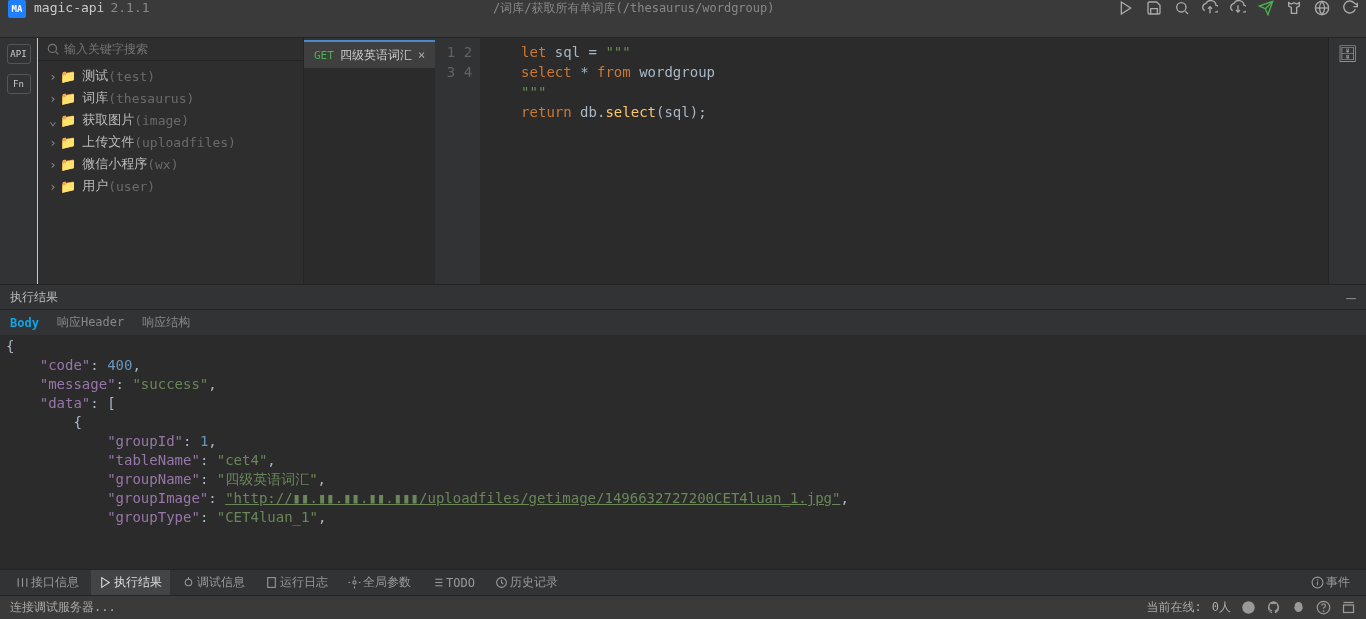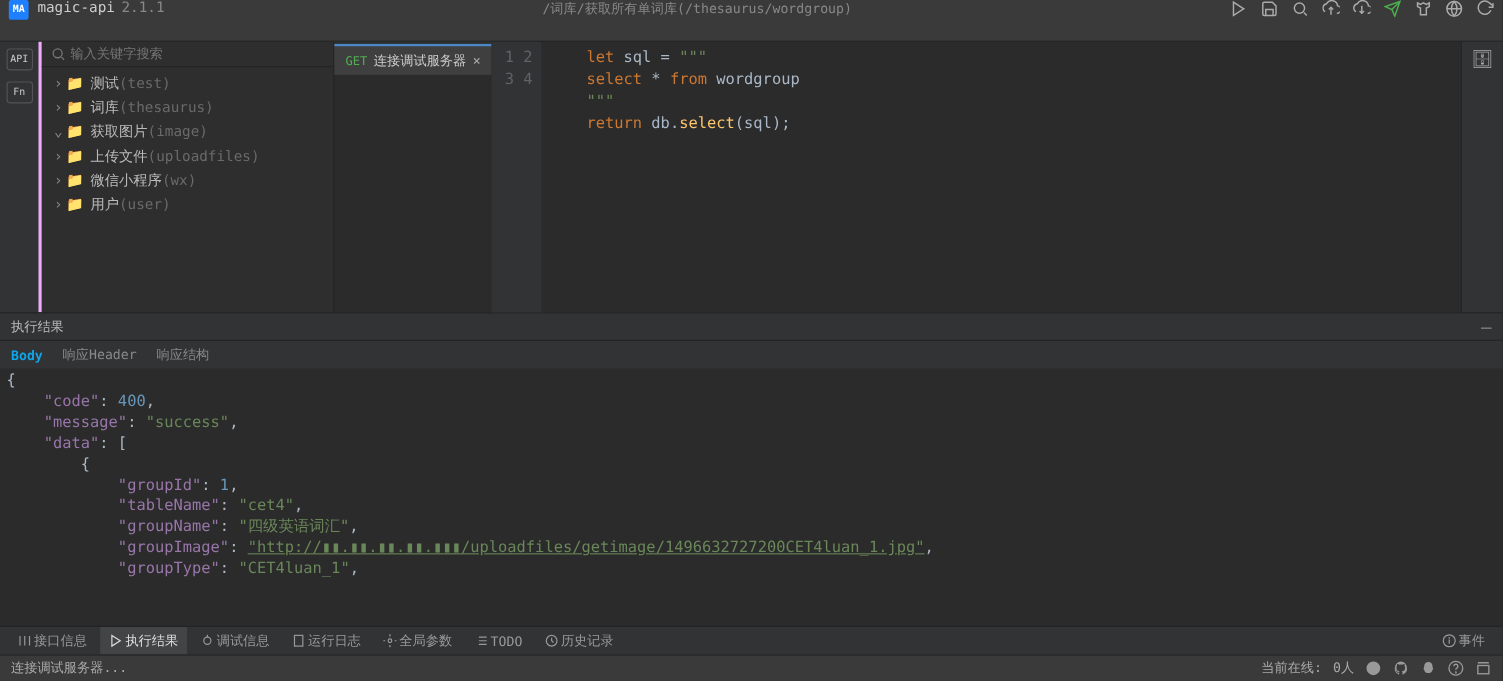--- a/index.html
+++ b/index.html
@@ -39,21 +39,21 @@
 .titlebar-center { flex: 1; text-align: center; color: #888; font-family: monospace; font-size: 12px; }
 .titlebar-right { display: flex; gap: 12px; align-items: center; }
 .titlebar-right svg, .ticon { width: 16px; height: 16px; cursor: pointer; }
 .ticon { color: #aaa; }
 .ticon.green { color: #4caf50; }
 
 .main-row { flex: 1; display: flex; min-height: 0; }
 .left-rail {
   width: 38px;
   background: #313335;
-  border-right: 3px solid #f0abfc;
+  border-right: 1px solid #f0abfc;
   display: flex;
   flex-direction: column;
   align-items: center;
   padding-top: 6px;
   gap: 10px;
 }
 .rail-icon {
   width: 24px; height: 20px;
   border-radius: 3px;
   display: flex; align-items: center; justify-content: center;
@@ -344,21 +344,21 @@
         <span class="tree-label">用户</span>
         <span class="tree-suffix">(user)</span>
       </div>
     </div>
   </div>
 
   <div class="editor-area">
     <div class="tabs-row">
       <div class="tab">
         <span class="method">GET</span>
-        <span class="tab-name">连接调试服务器</span>
+        <span class="tab-name">四级英语词汇</span>
         <span class="close">×</span>
       </div>
     </div>
     <div class="code-editor">
       <div class="gutter">1
 2
 3
 4</div>
       <div class="code"><span class="kw">let</span><span class="ident"> sql </span><span class="op">= </span><span class="str">"""</span>
 <span class="kw">select </span><span class="op">* </span><span class="kw">from </span><span class="ident">wordgroup</span>

